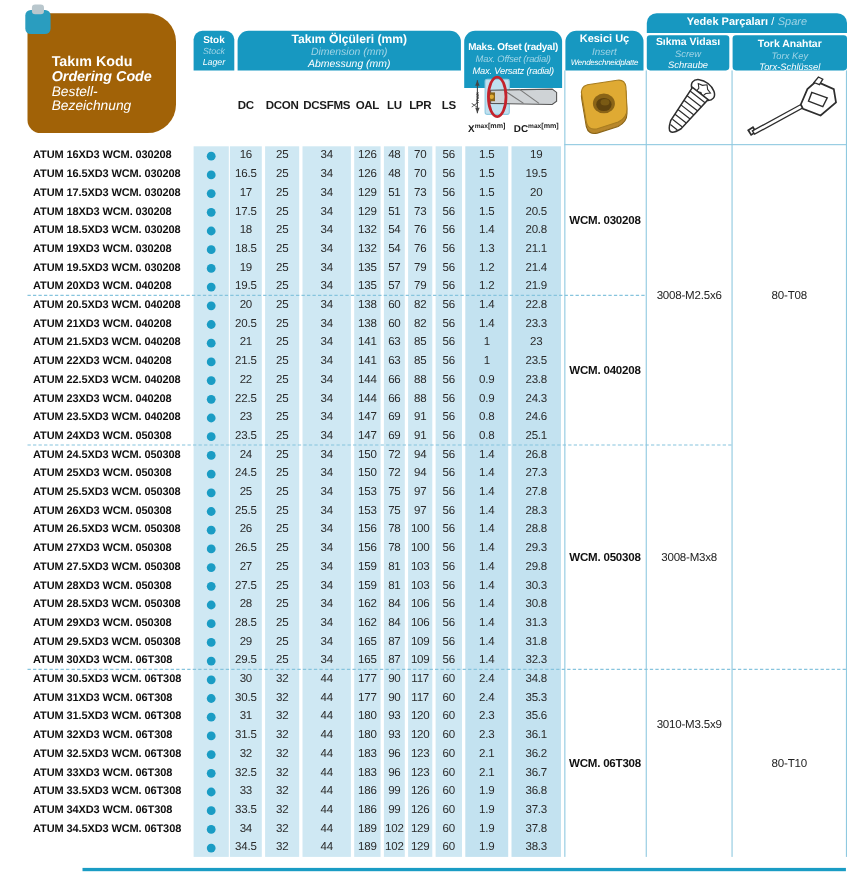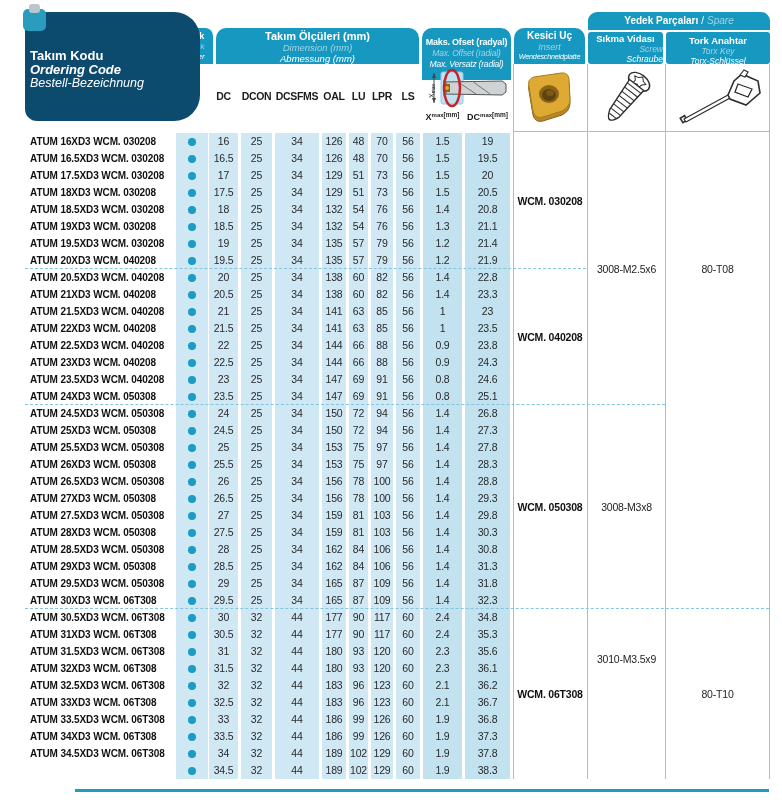--- a/index.html
+++ b/index.html
@@ -5,23 +5,23 @@
   html,body{margin:0;padding:0;background:#ffffff;}
   .sheet{position:relative;width:782px;height:803px;background:#fff;overflow:hidden;
          font-family:"Liberation Sans",sans-serif;}
 
   
   .bookmark{position:absolute;left:23px;top:9px;width:23px;height:22px;background:#2a9dbf;
             border-radius:5px;z-index:5;}
   .bookmark .notch{position:absolute;left:6px;top:-5px;width:11px;height:9px;background:#b9c7cd;border-radius:3px;}
 
   
-  .redbox{position:absolute;left:25px;top:12px;width:175px;height:109px;background:#0c4a6e;
+  .redbox{position:absolute;left:25px;top:12px;width:135px;height:109px;background:#a16207;
           border-radius:6px 26px 26px 12px;color:#fff;box-sizing:border-box;
-          padding:37px 0 0 5px;z-index:4;}
+          padding:37px 0 0 22px;z-index:4;}
   .redbox .r1{font-size:13px;font-weight:bold;line-height:14px;}
   .redbox .r2{font-size:13px;font-weight:bold;font-style:italic;line-height:14px;}
   .redbox .r3{font-size:12.5px;font-style:italic;line-height:13px;}
 
   
   .band{position:absolute;background:#1798c1;color:#fff;text-align:center;box-sizing:border-box;}
   .band .l1{font-weight:bold;color:#fff;}
   .band .l2{font-style:italic;color:#a0d4e6;}
   .band .l3{font-style:italic;color:#fff;}
   .band-stok{left:176px;top:28px;width:37px;height:36px;border-radius:8px 8px 0 0;padding-top:3px;}
@@ -38,21 +38,21 @@
   .band-kesici .l2{font-size:9px;line-height:10px;}
   .band-kesici .l3{font-size:7.2px;line-height:10px;letter-spacing:-0.2px;}
   .band-yedek{left:588px;top:12px;width:182px;height:18px;border-radius:9px 9px 0 0;
               font-size:10px;line-height:18px;}
   .band-yedek .tr{font-weight:bold;}
   .band-yedek .en{font-style:italic;color:#a0d4e6;}
   .band-yedek .de{font-weight:bold;font-style:italic;}
   .band-yedek .sep{margin:0 3px;}
   .band-sikma{left:588px;top:32px;width:75px;height:32px;border-radius:3px;padding-top:1px;}
   .band-sikma .l1{font-size:9.5px;line-height:11px;}
-  .band-sikma .l2,.band-sikma .l3{font-size:8.5px;line-height:10px;text-align:right;}
+  .band-sikma .l2,.band-sikma .l3{font-size:8.5px;line-height:10px;}
   .band-tork{left:666px;top:32px;width:104px;height:32px;border-radius:3px;padding-top:3px;}
   .band-tork .l1{font-size:9.5px;line-height:11px;}
   .band-tork .l2,.band-tork .l3{font-size:8.5px;line-height:10px;}
 
   
   .dimlab{position:absolute;top:86px;height:20px;display:flex;align-items:center;justify-content:center;
           font-size:10.5px;font-weight:bold;color:#1c1c1c;letter-spacing:-0.3px;}
   .offcol{position:absolute;top:112px;height:14px;display:flex;align-items:flex-start;justify-content:center;
           font-size:9px;font-weight:bold;color:#1c1c1c;}
   .offcol sub{font-size:6px;font-weight:bold;}

